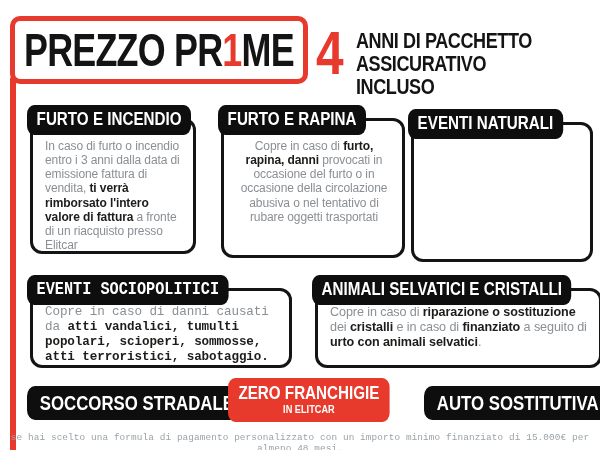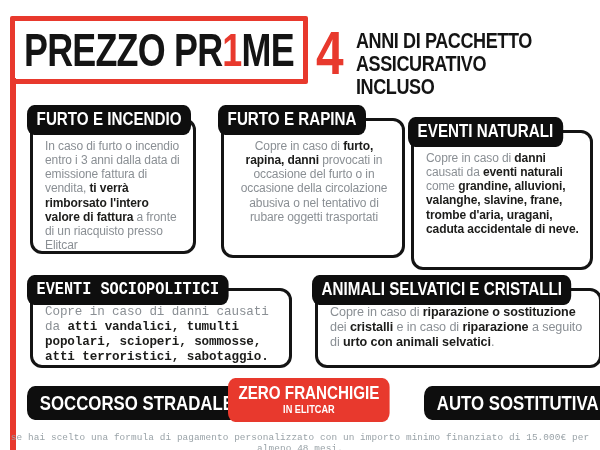--- a/index.html
+++ b/index.html
@@ -9,21 +9,21 @@
   html,body{margin:0;padding:0;background:#fff;}
   .stage{
     position:relative;width:600px;height:450px;background:#fff;overflow:hidden;
     font-family:"Liberation Sans", sans-serif;
   }
   .squeeze-c{display:inline-block;transform:scaleX(0.78);transform-origin:50% 50%;white-space:nowrap;}
 
   
   .brand-box{
     position:absolute;left:10px;top:16px;width:288px;height:58px;
-    border:5px solid var(--red);border-radius:2px;background:#fff;
+    border:5px solid var(--red);border-radius:10px;background:#fff;
     display:flex;align-items:center;justify-content:center;
   }
   .brand-text{font-size:46px;font-weight:bold;color:var(--black);letter-spacing:-1px;line-height:1;}
   .brand-text .hl{color:var(--red);}
   .big-four{
     position:absolute;left:316px;top:22px;font-size:62px;font-weight:bold;
     color:var(--red);line-height:1;transform:scaleX(0.8);transform-origin:0 0;
   }
   .tagline{
     position:absolute;left:356px;top:30px;font-size:21.5px;font-weight:bold;
@@ -39,21 +39,21 @@
     border-radius:9px;padding:4px 12px 5px;font-weight:bold;font-size:19px;line-height:1.1;
     white-space:nowrap;transform:scaleX(0.8);transform-origin:0 50%;letter-spacing:0;
   }
   .card-body{
     padding:18px 10px 6px 12px;font-size:12px;line-height:1.18;color:var(--gray);
     letter-spacing:-0.1px;
   }
   .card-body .b{font-weight:bold;color:var(--bold);}
   .card1{left:30px;top:118px;width:166px;height:136px;}
   .card2{left:221px;top:118px;width:184px;height:140px;text-align:center;}
-  .card3{left:411px;top:130px;width:182px;height:140px;}
+  .card3{left:411px;top:122px;width:182px;height:140px;}
   .card4{left:30px;top:288px;width:262px;height:80px;font-family:Liberation Mono, monospace;}
   .card5{left:315px;top:288px;width:287px;height:80px;}
   .card4 .card-body,.card5 .card-body{padding-top:14px;font-size:12.6px;line-height:1.2;}
 
   
   .badge{
     position:absolute;background:var(--pill-black);color:#fff;border-radius:10px;
     font-weight:bold;white-space:nowrap;transform:scaleX(0.8);transform-origin:0 50%;
     font-size:21px;padding:6px 16px 7px;line-height:1;
   }
@@ -90,30 +90,29 @@
   <div class="card card1">
     <div class="card-title">FURTO E INCENDIO</div>
     <div class="card-body"><span>In caso di furto o incendio entro i 3 anni dalla data di emissione fattura di vendita, </span><span class="b">ti verrà rimborsato l'intero valore di fattura</span><span> a fronte di un riacquisto presso Elitcar</span></div>
   </div>
   <div class="card card2">
     <div class="card-title">FURTO E RAPINA</div>
     <div class="card-body"><span>Copre in caso di </span><span class="b">furto, rapina, danni</span><span> provocati in occasione del furto o in occasione della circolazione abusiva o nel tentativo di rubare oggetti trasportati</span></div>
   </div>
   <div class="card card3">
     <div class="card-title">EVENTI NATURALI</div>
-    <div class="card-body"><span>Copre in caso di </span><span class="b">danni</span><span> causati da </span><span class="b">eventi naturali</span><span> come </span><span class="b">grandine, alluvioni, valanghe, slavine, frane, trombe d'aria, uragani, caduta accidentale di neve.</span></div>
   </div>
 
   <div class="card card4">
     <div class="card-title">EVENTI SOCIOPOLITICI</div>
     <div class="card-body"><span>Copre in caso di danni causati da </span><span class="b">atti vandalici, tumulti popolari, scioperi, sommosse, atti terroristici, sabotaggio.</span></div>
   </div>
   <div class="card card5">
     <div class="card-title">ANIMALI SELVATICI E CRISTALLI</div>
-    <div class="card-body"><span>Copre in caso di </span><span class="b">riparazione o sostituzione</span><span> dei </span><span class="b">cristalli</span><span> e in caso di </span><span class="b">riparazione</span><span> a seguito di </span><span class="b">urto con animali selvatici</span><span>.</span></div>
+    <div class="card-body"><span>Copre in caso di </span><span class="b">riparazione o sostituzione</span><span> dei </span><span class="b">cristalli</span><span> e in caso di </span><span class="b">finanziato</span><span> a seguito di </span><span class="b">urto con animali selvatici</span><span>.</span></div>
   </div>
 
   <div class="badge badge-soccorso">SOCCORSO STRADALE</div>
   <div class="badge-zero">
     <div class="l1">ZERO FRANCHIGIE</div>
     <div class="l2">IN ELITCAR</div>
   </div>
   <div class="badge badge-auto">AUTO SOSTITUTIVA</div>
 
   <div class="fineprint">se hai scelto una formula di pagamento personalizzato con un importo minimo finanziato di 15.000€ per almeno 48 mesi.</div>

